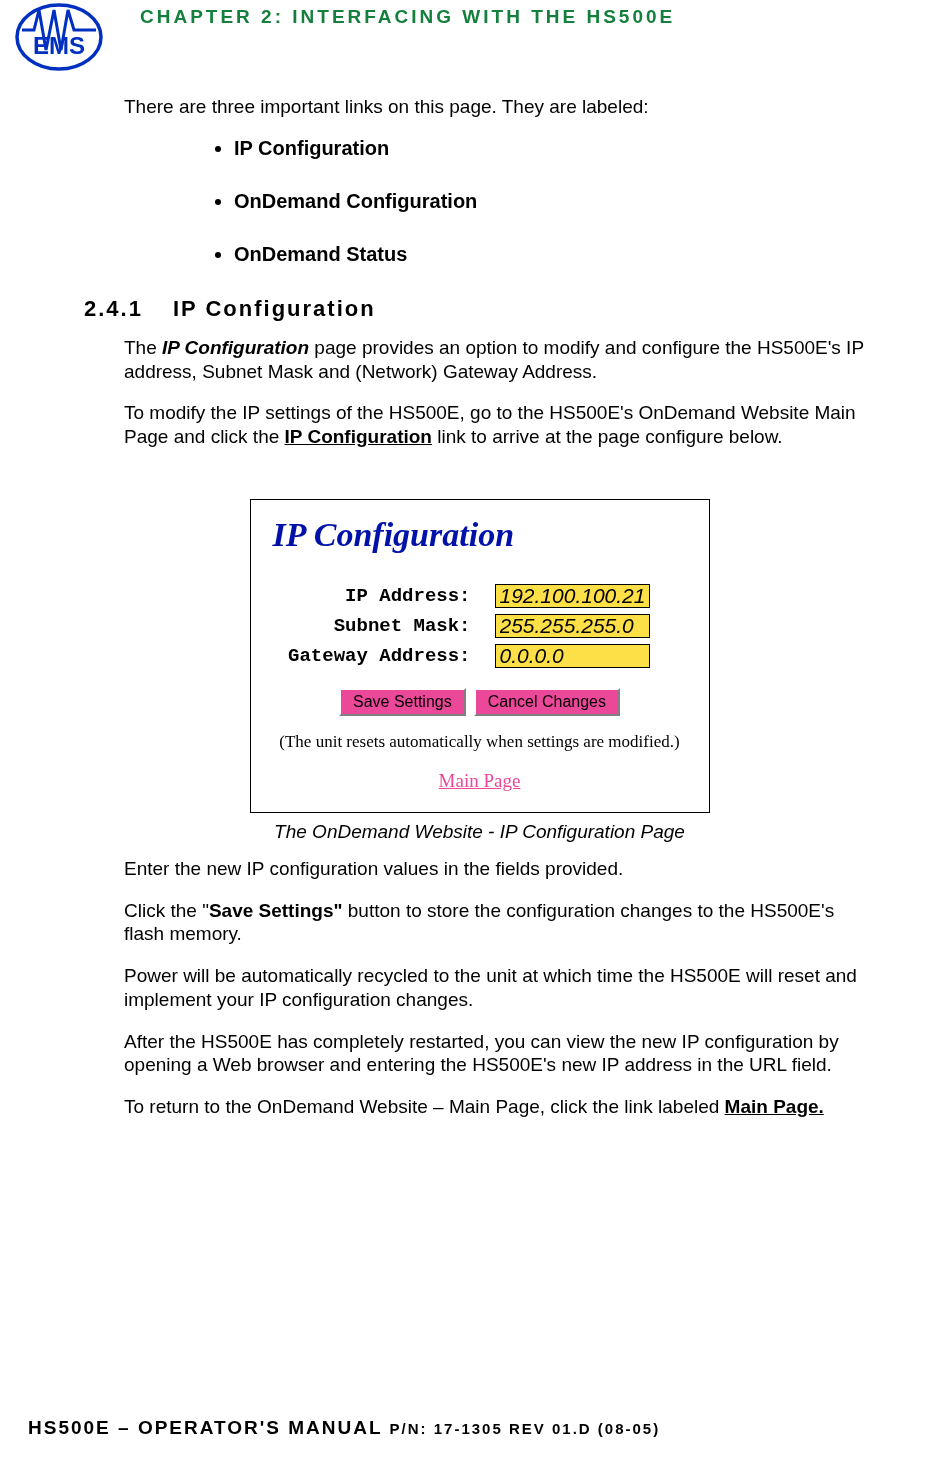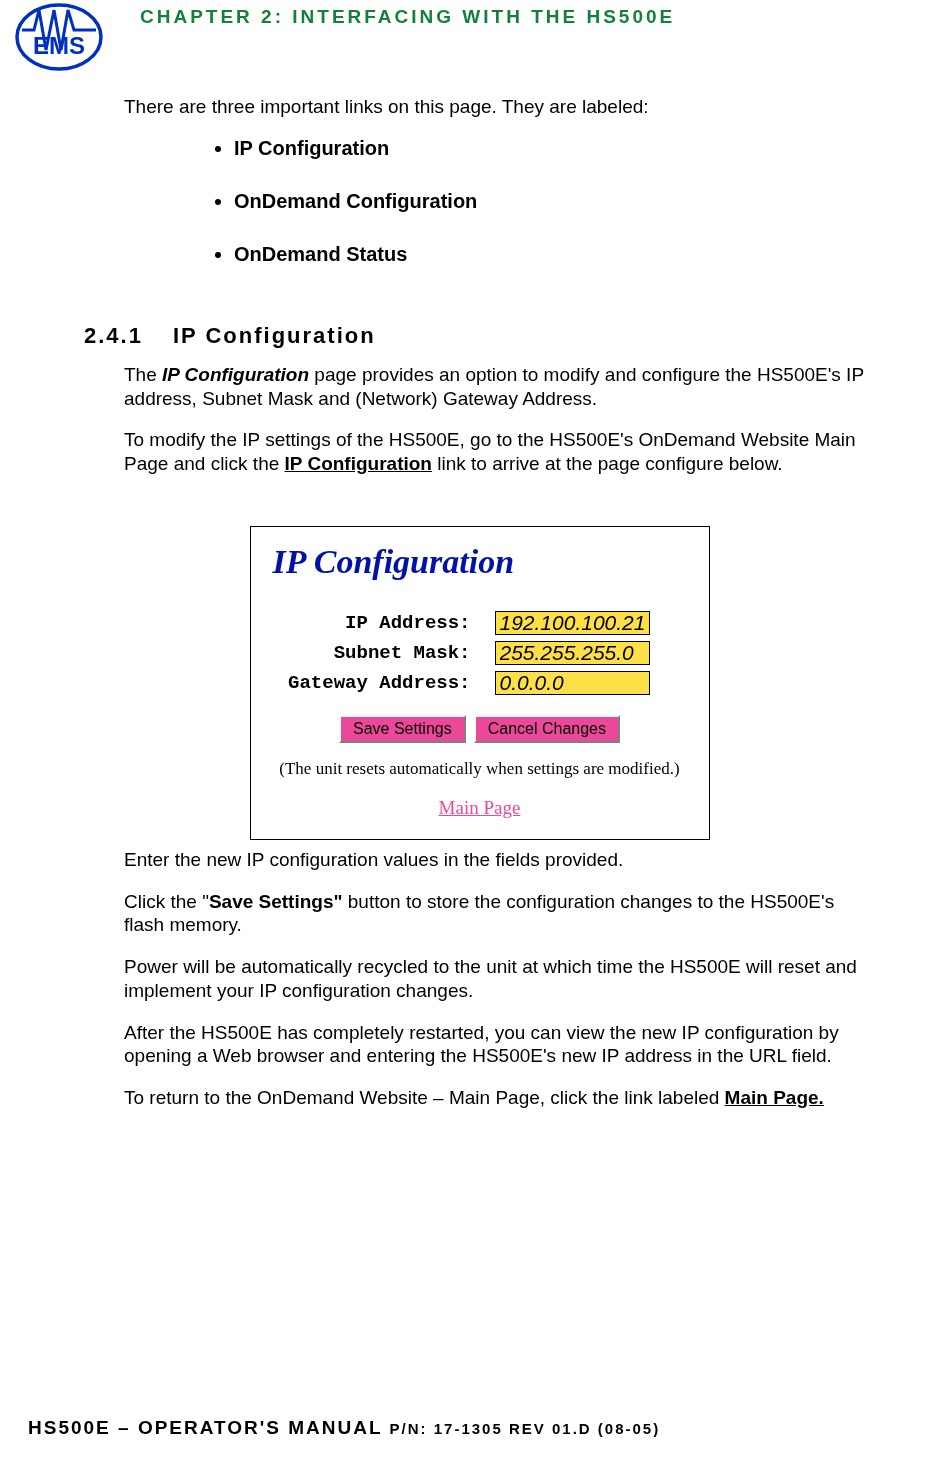--- a/index.html
+++ b/index.html
@@ -51,21 +51,20 @@
     }
     .section-heading {
       font-size: 22px;
       font-weight: bold;
       letter-spacing: 2px;
       margin-bottom: 14px;
     }
     .section-number {
       display: inline-block;
       margin-right: 30px;
-      margin-top: 27px;
     }
     .bold { font-weight: bold; }
     .italic { font-style: italic; }
     .underline { text-decoration: underline; }
     .figure-wrap {
       display: flex;
       justify-content: center;
       margin: 50px 0 8px 0;
     }
     .figure-box {
@@ -204,20 +203,21 @@
       </div>
       <div class="button-row">
         <button class="ui-button">Save Settings</button>
         <button class="ui-button">Cancel Changes</button>
       </div>
       <div class="figure-note">(The unit resets automatically when settings are modified.)</div>
       <a class="figure-link">Main Page</a>
     </div>
   </div>
 
+  <p class="figure-caption">The OnDemand Website - IP Configuration Page</p>
 
   <p class="body-text">Enter the new IP configuration values in the fields provided.</p>
 
   <p class="body-text">
     <span>Click the "</span><span class="bold">Save Settings"</span><span> button to store the configuration changes to the HS500E's flash memory.</span>
   </p>
 
   <p class="body-text">Power will be automatically recycled to the unit at which time the HS500E will reset and implement your IP configuration changes.</p>
 
   <p class="body-text">After the HS500E has completely restarted, you can view the new IP configuration by opening a Web browser and entering the HS500E's new IP address in the URL field.</p>

